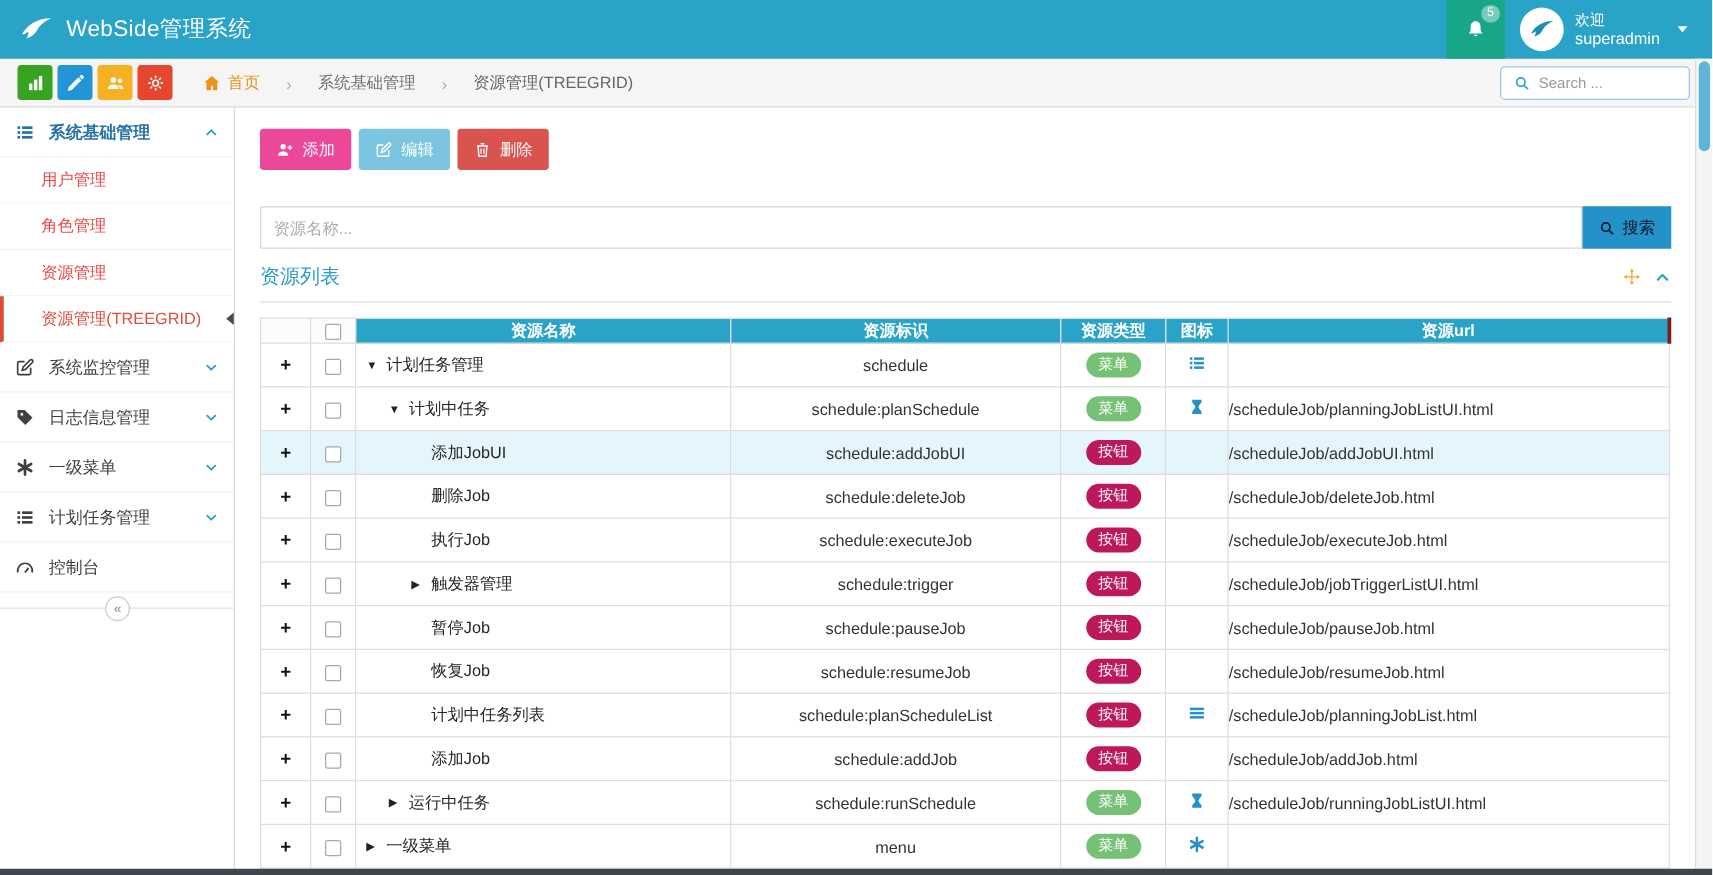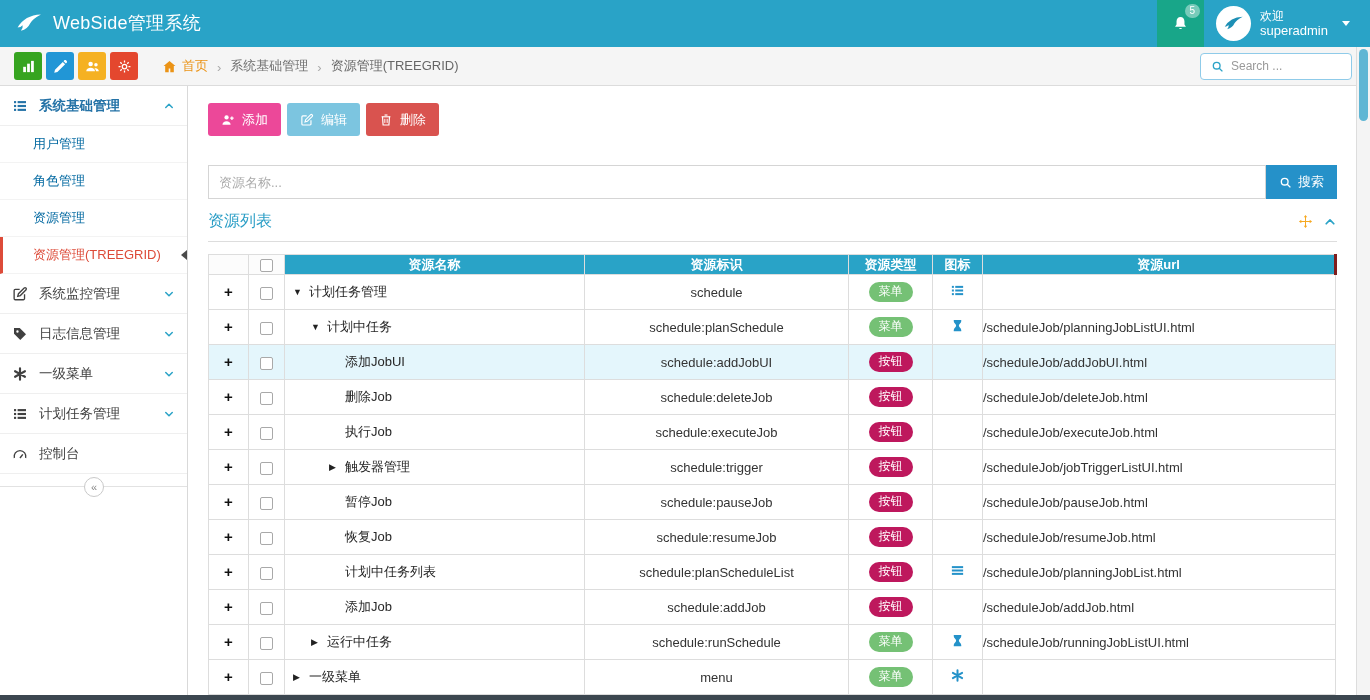--- a/index.html
+++ b/index.html
@@ -30,21 +30,21 @@
   .caret-down{width:0;height:0;border-left:4px solid transparent;border-right:4px solid transparent;
     border-top:5px solid #fff;margin-left:5px;}
 
   
   .subbar{position:absolute;top:47px;left:0;width:100%;height:39px;background:#F5F5F5;
     border-bottom:1px solid #DCDCDC;display:flex;align-items:center;z-index:15;}
   .quick{display:flex;gap:4px;padding:0 10px 0 14px;}
   .qbtn{width:28px;height:28px;border-radius:3px;display:flex;align-items:center;justify-content:center;
     color:#fff;cursor:pointer;}
   .qbtn .icn svg{width:15px;height:15px;}
-  .crumbs{display:flex;align-items:flex-end;gap:9px;font-size:13px;color:#777;margin-left:14px;}
+  .crumbs{display:flex;align-items:flex-end;gap:21px;font-size:13px;color:#777;margin-left:14px;}
   .crumb-home{display:flex;align-items:center;gap:5px;color:#EB9316;cursor:pointer;}
   .crumb-home .icn svg{width:15px;height:15px;}
   .crumb-sep{color:#AAA;}
   .crumb-item{color:#707070;cursor:pointer;}
   .crumb-item.current{cursor:default;color:#666;}
   .topsearch{margin-left:auto;margin-right:18px;display:flex;align-items:center;gap:7px;
     border:1px solid #8FCBE9;border-radius:4px;background:#fff;height:27px;padding:0 10px;width:152px;}
   .topsearch .icn{color:#2BA3C7;}
   .topsearch .icn svg{width:13px;height:13px;}
   .topsearch input{border:none;outline:none;font-size:12px;width:100%;color:#555;
@@ -54,21 +54,21 @@
   
   .sidebar{position:absolute;top:86px;left:0;width:188px;bottom:0;background:#fff;
     border-right:1px solid #D9D9D9;z-index:10;}
   .sb-item{height:40px;display:flex;align-items:center;gap:11px;padding:0 12px;
     border-bottom:1px solid #EFEFEF;color:#404040;font-size:13.5px;cursor:pointer;position:relative;}
   .sb-item .sb-icn svg{width:16px;height:16px;}
   .sb-item.sb-open{color:#2573A7;font-weight:bold;}
   .sb-chev{margin-left:auto;color:#2BA3C7;}
   .sb-chev svg{width:12px;height:12px;}
   .sb-sub-item{height:37px;display:flex;align-items:center;padding-left:33px;font-size:13px;
-    color:#0369a1;border-bottom:1px solid #F3F3F3;cursor:pointer;position:relative;background:#fff;}
+    color:#ef4444;border-bottom:1px solid #F3F3F3;cursor:pointer;position:relative;background:#fff;}
   .sb-sub-item.active{color:#DD4B39;border-left:3px solid #DD4B39;padding-left:30px;}
   .sel-arrow{position:absolute;right:0;top:50%;margin-top:-5px;width:0;height:0;
     border-top:5px solid transparent;border-bottom:5px solid transparent;border-right:6px solid #4A4A4A;}
   .sb-collapse{position:relative;margin-top:12px;border-top:1px solid #E2E2E2;height:1px;}
   .collapse-btn{position:absolute;top:-10px;left:84px;width:20px;height:20px;border:1px solid #C9C9C9;
     border-radius:50%;background:#fff;color:#888;font-size:11px;line-height:1;display:flex;
     align-items:center;justify-content:center;cursor:pointer;}
 
   
   .main{position:absolute;left:189px;top:87px;right:14px;bottom:0;background:#fff;
@@ -77,21 +77,21 @@
   .btn{display:inline-flex;align-items:center;gap:7px;height:33px;padding:0 13px;border:none;
     border-radius:3px;color:#fff;font-size:13px;cursor:pointer;font-family:inherit;}
   .btn .icn svg{width:14px;height:14px;}
   .btn-add{background:#ec4899;}
   .btn-edit{background:#7CC5E0;}
   .btn-del{background:#D9534F;}
   .filterrow{margin-top:29px;display:flex;}
   .filter-input{flex:1;height:34px;border:1px solid #D5D5D5;padding:0 10px;font-size:13px;color:#555;
     outline:none;font-family:inherit;}
   .filter-input::placeholder{color:#ABABAB;}
-  .btn-search{height:34px;background:#2591C9;border:none;color:#ffffff;display:inline-flex;
+  .btn-search{height:34px;background:#2591C9;border:none;color:#0f172a;display:inline-flex;
     align-items:center;gap:6px;padding:0 13px;font-size:13px;cursor:pointer;font-family:inherit;}
   .btn-search .icn svg{width:13px;height:13px;}
   .panelhead{margin-top:12px;display:flex;border-bottom:1px solid #DDD;
     padding-bottom:9px;}
   .panel-title{color:#2B9EC6;font-size:16px;}
   .panel-tools{margin-left:auto;display:flex;gap:10px;align-items:center;}
   .tool-move{color:#F6A821;cursor:pointer;}
   .tool-move svg{width:15px;height:15px;}
   .tool-collapse{color:#2BA3C7;cursor:pointer;}
   .tool-collapse svg{width:14px;height:14px;}

